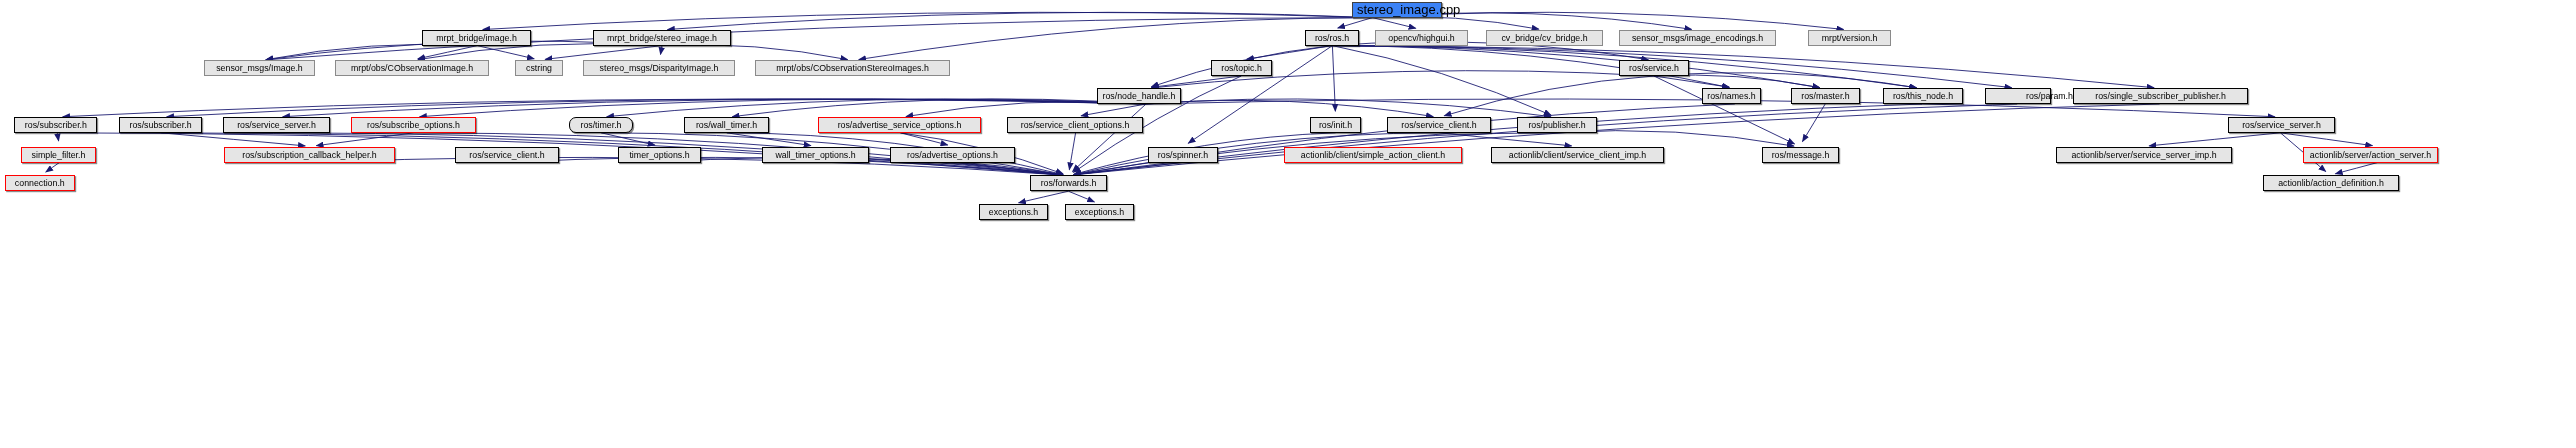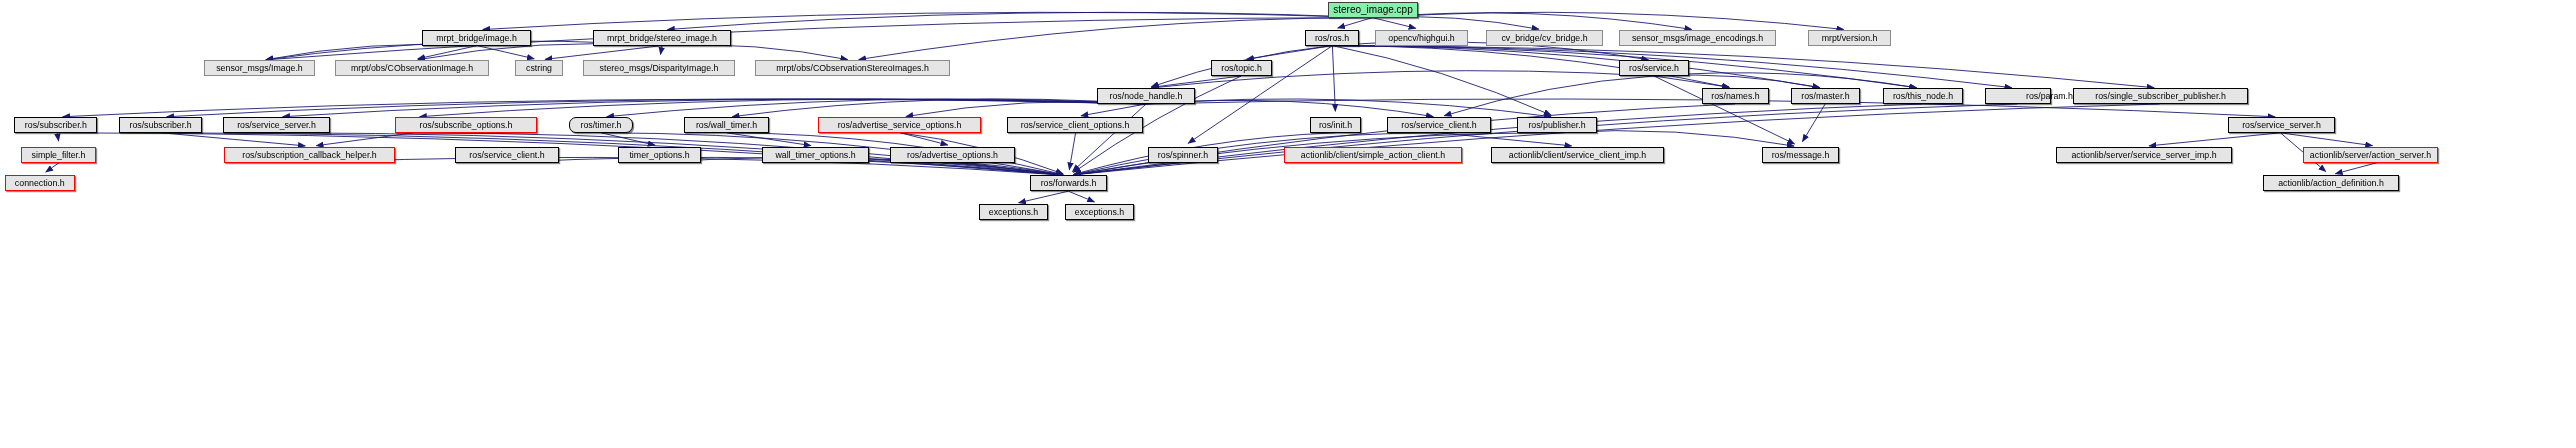--- a/index.html
+++ b/index.html
@@ -22,23 +22,24 @@
     line-height:14.4px;
     height:16px;
     text-align:center;
     white-space:nowrap;
     padding:0 4px;
     box-shadow:1.2px 1.2px 0 0 rgba(0,0,0,0.45);
     z-index:5;
   }
   .node.red{border-color:#ff0000;}
   .node.root{
-    background:#86efac;
+    background:#3b82f6;
     border:0.8px solid #404040;
-    font-size:10px;
+    font-size:13px;
+    margin-left:24px;
   }
   .node.plain{box-shadow:none;border:0.8px solid #8a8a8a;}
 </style>
 </head>
 <body>
 
 <div id="canvas">
   <svg id="edges" xmlns="http://www.w3.org/2000/svg" viewBox="0 0 3217 560">
     <defs>
       <marker id="arrow" markerWidth="10" markerHeight="8" refX="9" refY="4" orient="auto" markerUnits="userSpaceOnUse">
@@ -141,30 +142,30 @@
     <div class="node plain" style="left: 1486px; top: 30px; width: 117px;"><span>cv_bridge/cv_bridge.h</span></div>
     <div class="node plain" style="left: 1619px; top: 30px; width: 157px;"><span>sensor_msgs/image_encodings.h</span></div>
     <div class="node plain" style="left: 1808px; top: 30px; width: 83px;"><span>mrpt/version.h</span></div>
     <div class="node plain" style="left: 204px; top: 60px; width: 111px;"><span>sensor_msgs/Image.h</span></div>
     <div class="node plain" style="left: 335px; top: 60px; width: 154px;"><span>mrpt/obs/CObservationImage.h</span></div>
     <div class="node plain" style="left: 515px; top: 60px; width: 48px;"><span>cstring</span></div>
     <div class="node plain" style="left: 583px; top: 60px; width: 152px;"><span>stereo_msgs/DisparityImage.h</span></div>
     <div class="node plain" style="left: 755px; top: 60px; width: 195px;"><span>mrpt/obs/CObservationStereoImages.h</span></div>
     <div class="node" style="left: 1211px; top: 60px; width: 61px;"><span>ros/topic.h</span></div>
     <div class="node" style="left: 1619px; top: 60px; width: 70px;"><span>ros/service.h</span></div>
-    <div class="node" style="left: 1097px; top: 88px; width: 98px;"><span>ros/node_handle.h</span></div>
-    <div class="node" style="left: 1702px; top: 88px; width: 67px;"><span>ros/names.h</span></div>
+    <div class="node" style="left: 1097px; top: 88px; width: 84px;"><span>ros/node_handle.h</span></div>
+    <div class="node" style="left: 1702px; top: 88px; width: 59px;"><span>ros/names.h</span></div>
     <div class="node" style="left: 1791px; top: 88px; width: 69px;"><span>ros/master.h</span></div>
     <div class="node" style="left: 1883px; top: 88px; width: 80px;"><span>ros/this_node.h</span></div>
     <div class="node" style="left: 1985px; top: 88px; width: 66px; padding-left: 40px;"><span>ros/param.h</span></div>
     <div class="node" style="left: 2073px; top: 88px; width: 175px;"><span>ros/single_subscriber_publisher.h</span></div>
     <div class="node" style="left: 14.4px; top: 117px; width: 83px;"><span>ros/subscriber.h</span></div>
     <div class="node" style="left: 119px; top: 117px; width: 83px;"><span>ros/subscriber.h</span></div>
     <div class="node" style="left: 223px; top: 117px; width: 107px;"><span>ros/service_server.h</span></div>
-    <div class="node red" style="left: 351px; top: 117px; width: 142px; margin-left: 44px;"><span>ros/subscribe_options.h</span></div>
+    <div class="node red" style="left: 351px; top: 117px; width: 125px;"><span>ros/subscribe_options.h</span></div>
     <div class="node" style="left: 569px; top: 117px; width: 64px; border-radius: 7px;"><span>ros/timer.h</span></div>
     <div class="node" style="left: 684px; top: 117px; width: 85px;"><span>ros/wall_timer.h</span></div>
     <div class="node red" style="left: 818px; top: 117px; width: 163px;"><span>ros/advertise_service_options.h</span></div>
     <div class="node" style="left: 1007px; top: 117px; width: 136px;"><span>ros/service_client_options.h</span></div>
     <div class="node" style="left: 1310px; top: 117px; width: 51px;"><span>ros/init.h</span></div>
     <div class="node" style="left: 1387px; top: 117px; width: 104px;"><span>ros/service_client.h</span></div>
     <div class="node" style="left: 1517px; top: 117px; width: 80px;"><span>ros/publisher.h</span></div>
     <div class="node" style="left: 2228px; top: 117px; width: 107px;"><span>ros/service_server.h</span></div>
     <div class="node red" style="left: 21px; top: 147px; width: 75px;"><span>simple_filter.h</span></div>
     <div class="node red" style="left: 224px; top: 147px; width: 171px;"><span>ros/subscription_callback_helper.h</span></div>

